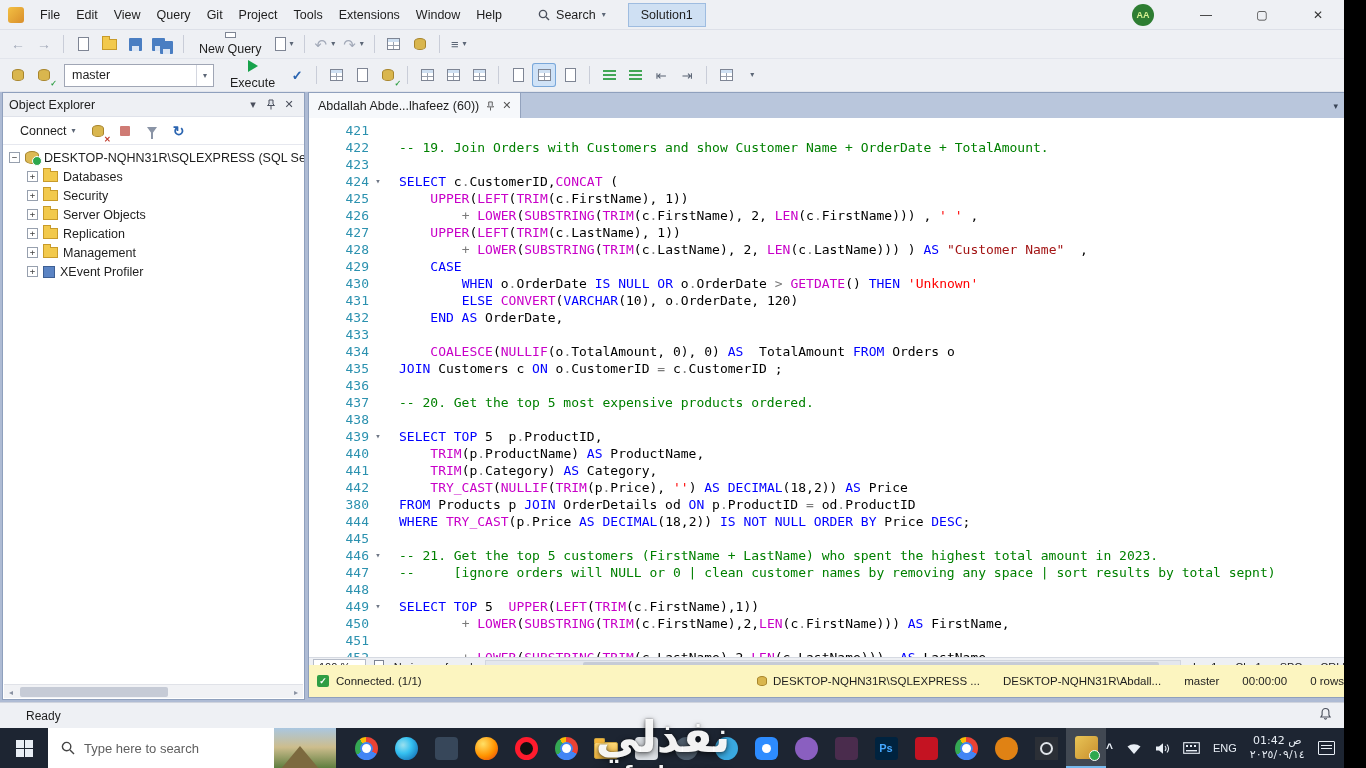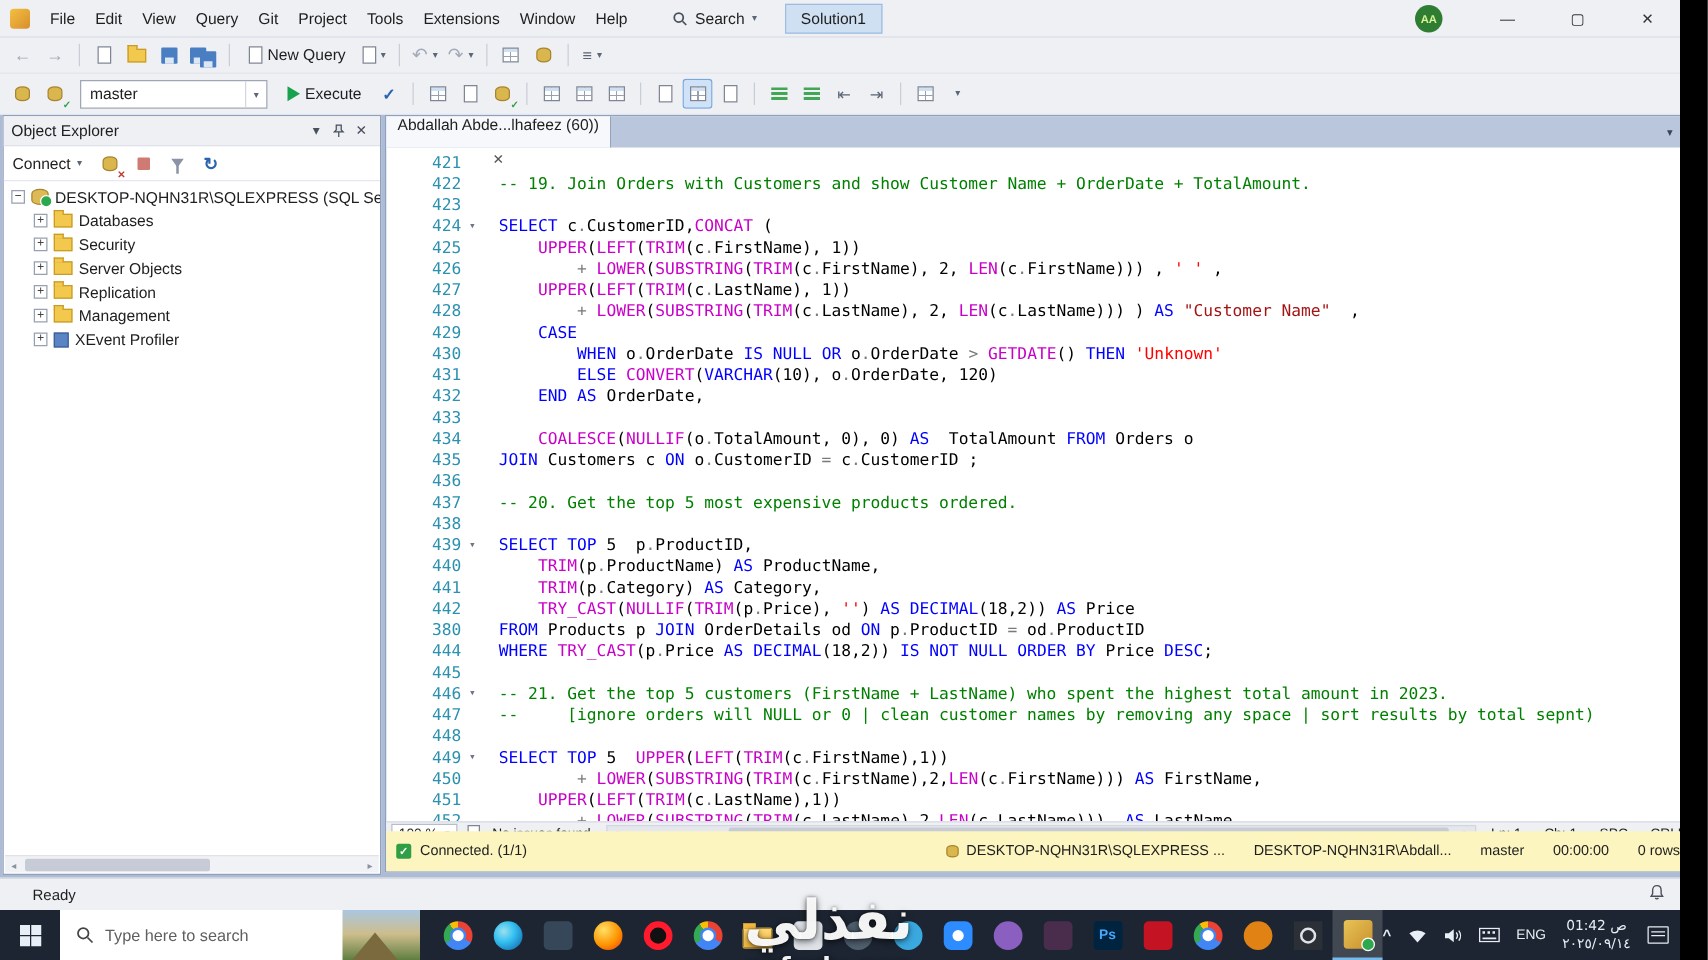--- a/index.html
+++ b/index.html
@@ -23,21 +23,21 @@
 
   
   .tbar{position:absolute;left:0;width:100%;background:#eef0f4;border-bottom:1px solid #e2e5ec;
         display:flex;align-items:center;padding:0 6px;gap:2px;}
   .tb1{top:30px;height:29px;}
   .tb2{top:59px;height:33px;}
   .tsep{width:1px;height:18px;background:#c9cdd8;margin:0 5px;flex:none;}
   .ti{position:relative;height:24px;min-width:24px;display:inline-flex;align-items:center;justify-content:center;
       gap:4px;border-radius:3px;padding:0 3px;flex:none;}
   .ti.pressed{background:#cfe2f7;box-shadow:inset 0 0 0 1px #79a7d9;}
-  .ti.with-label{padding:0 8px;}
+  .ti.with-label{padding:0 8px;flex-direction:column;}
   .tlabel{font-size:12.5px;color:#1e1e1e;white-space:nowrap;}
   .g{font-size:13px;color:#5c6676;line-height:1;}
   .g.nav{color:#a2a9b8;font-size:14px;font-weight:bold;}
   .g.dd{font-size:8px;color:#5c6676;}
   .g.undo{color:#a2a9b8;font-size:15px;}
   .g.chk{color:#2a64b0;font-weight:bold;}
   .g.ref{color:#2a64b0;font-size:14px;font-weight:bold;}
   .g.mini{position:absolute;right:-1px;bottom:-1px;font-size:8px;color:#2f9e44;font-weight:bold;}
   .g.mini.red{color:#c0392b;}
   .i-page{width:11px;height:14px;background:#fff;border:1px solid #7e8594;display:inline-block;}
@@ -66,21 +66,21 @@
   .combo .cdd{width:17px;height:100%;border-left:1px solid #d4d7e0;display:flex;align-items:center;
               justify-content:center;font-size:8px;color:#5c6676;}
 
   
   .oe{position:absolute;left:2px;top:92px;width:303px;height:608px;background:#fff;border:1px solid #8fa0bd;}
   .oe-head{height:24px;background:#eef0f4;display:flex;align-items:center;padding:0 6px;font-size:12.5px;
            border-bottom:1px solid #dfe2ea;}
   .oe-head .title{flex:1;}
   .oe-headicon{width:18px;height:18px;display:flex;align-items:center;justify-content:center;
                color:#4a4f5c;font-size:11px;}
-  .oe-tools{height:28px;display:flex;align-items:center;gap:3px;padding:0 0;border-bottom:1px solid #e6e8ef;}
+  .oe-tools{height:28px;display:flex;align-items:center;gap:3px;padding:0 10px;border-bottom:1px solid #e6e8ef;}
   .connect-btn{display:flex;align-items:center;gap:5px;padding:2px 7px;font-size:12.5px;}
   .oe-tree{padding-top:3px;}
   .tree-row{height:19px;display:flex;align-items:center;gap:5px;font-size:12.5px;white-space:nowrap;
             overflow:hidden;padding-left:6px;}
   .tree-row.lvl1{padding-left:24px;}
   .exp{width:11px;height:11px;border:1px solid #97a0ae;background:#fff;color:#444;flex:none;
        display:inline-flex;align-items:center;justify-content:center;
        font:9px/9px "DejaVu Sans Mono",monospace;}
   .i-server{width:14px;height:13px;display:inline-block;position:relative;background:#ddba55;
             border:1px solid #a8852c;border-radius:50%/30%;flex:none;}
@@ -89,21 +89,21 @@
   .i-xe{width:12px;height:12px;background:#5b84c4;border:1px solid #3d5f94;display:inline-block;flex:none;}
   .oehs{position:absolute;left:1px;right:1px;bottom:1px;height:14px;background:#f1f2f5;border-top:1px solid #e0e2e8;}
   .oehs .thumb{position:absolute;left:16px;top:2px;width:148px;height:10px;background:#c6cbd6;border-radius:2px;}
   .hsarrow{position:absolute;top:0;width:14px;height:14px;display:flex;align-items:center;justify-content:center;
            font-size:8px;color:#8a92a2;}
 
   
   .edpane{position:absolute;left:308px;top:92px;width:1056px;height:606px;background:#fff;border:1px solid #8fa0bd;}
   .tabbar{height:25px;background:#b9c6dc;display:flex;align-items:stretch;}
   .tab{background:#f6f8fb;display:flex;align-items:center;gap:7px;padding:0 9px;font-size:12.5px;
-       border-right:1px solid #93a2bd;flex-direction:column;}
+       border-right:1px solid #93a2bd;}
   .tab .close{font-size:11px;color:#555;}
   .tabbar-right{margin-left:auto;display:flex;align-items:center;gap:8px;padding-right:8px;color:#3a4456;}
   .codewrap{position:absolute;top:25px;left:0;right:15px;bottom:40px;overflow:hidden;padding-top:4px;
             font-family:"DejaVu Sans Mono",monospace;font-size:13px;}
   .line{display:flex;height:17px;line-height:17px;padding-left:16px;}
   .ln{width:44px;text-align:right;color:#2b91af;flex:none;}
   .fold{width:18px;text-align:center;color:#6e7685;font-size:9px;flex:none;}
   .codetext{white-space:pre;padding-left:12px;}
   .tk-k{color:#0000ff;} .tk-f{color:#c800c8;} .tk-s{color:#ff0000;} .tk-d{color:#a31515;}
   .tk-c{color:#008000;} .tk-o{color:#7a7a7a;} .tk-p{color:#000;}
@@ -578,21 +578,20 @@
           <span class="codetext"><span class="tk-k">SELECT TOP</span><span class="tk-p"> 5  </span><span class="tk-f">UPPER</span><span class="tk-p">(</span><span class="tk-f">LEFT</span><span class="tk-p">(</span><span class="tk-f">TRIM</span><span class="tk-p">(c</span><span class="tk-o">.</span><span class="tk-p">FirstName),1))</span></span>
         </div>
         <div class="line">
           <span class="ln">450</span>
           <span class="fold"></span>
           <span class="codetext"><span class="tk-p">        </span><span class="tk-o">+</span><span class="tk-p"> </span><span class="tk-f">LOWER</span><span class="tk-p">(</span><span class="tk-f">SUBSTRING</span><span class="tk-p">(</span><span class="tk-f">TRIM</span><span class="tk-p">(c</span><span class="tk-o">.</span><span class="tk-p">FirstName),2,</span><span class="tk-f">LEN</span><span class="tk-p">(c</span><span class="tk-o">.</span><span class="tk-p">FirstName))) </span><span class="tk-k">AS</span><span class="tk-p"> FirstName,</span></span>
         </div>
         <div class="line">
           <span class="ln">451</span>
           <span class="fold"></span>
-          <span class="codetext"><span class="tk-p">    </span><span class="tk-f">UPPER</span><span class="tk-p">(</span><span class="tk-f">LEFT</span><span class="tk-p">(</span><span class="tk-f">TRIM</span><span class="tk-p">(c</span><span class="tk-o">.</span><span class="tk-p">LastName),1))</span></span>
         </div>
         <div class="line">
           <span class="ln">452</span>
           <span class="fold"></span>
           <span class="codetext"><span class="tk-p">        </span><span class="tk-o">+</span><span class="tk-p"> </span><span class="tk-f">LOWER</span><span class="tk-p">(</span><span class="tk-f">SUBSTRING</span><span class="tk-p">(</span><span class="tk-f">TRIM</span><span class="tk-p">(c</span><span class="tk-o">.</span><span class="tk-p">LastName),2,</span><span class="tk-f">LEN</span><span class="tk-p">(c</span><span class="tk-o">.</span><span class="tk-p">LastName)))  </span><span class="tk-k">AS</span><span class="tk-p"> LastName,</span></span>
         </div>
       </div>
     <div class="vscroll">
       <span class="vs-split"></span>
       <span class="vs-up">▲</span>

